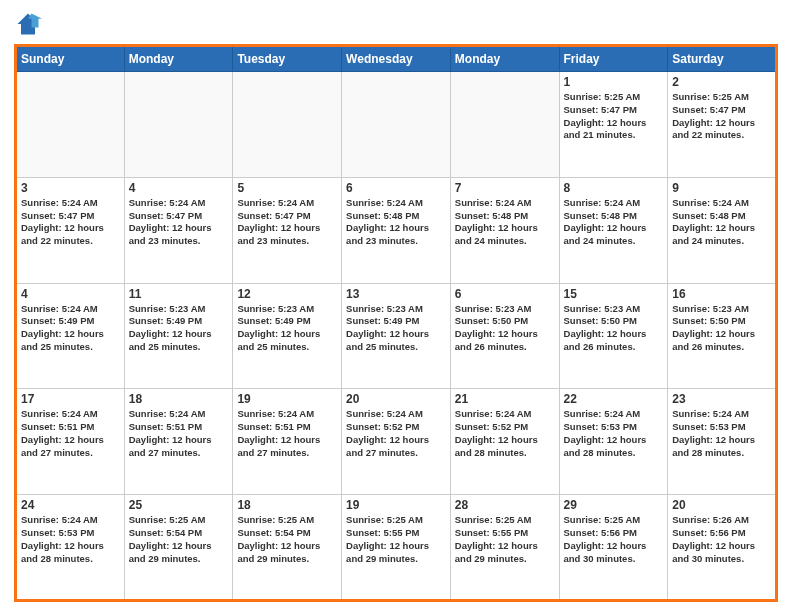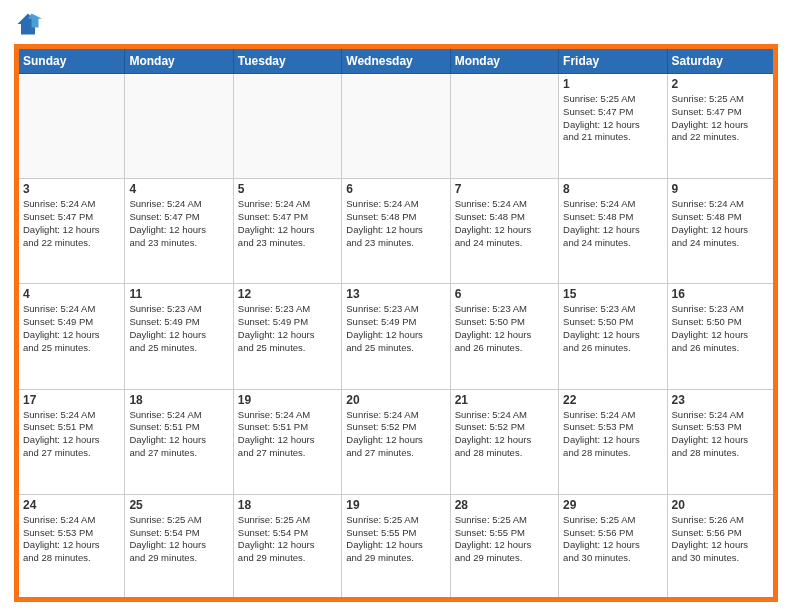--- a/index.html
+++ b/index.html
@@ -56,21 +56,21 @@
       font-weight: normal;
       color: #333;
       line-height: 1.1;
     }
     .location {
       font-size: 14px;
       color: #555;
     }
     .calendar {
       flex: 1;
-      border: 5px solid #f97316;
+      border: 3px solid #f97316;
       border-collapse: collapse;
       width: 100%;
       table-layout: fixed;
     }
     .calendar th {
       background: #2a6db5;
       color: #fff;
       font-size: 12px;
       font-weight: bold;
       padding: 5px 4px;
@@ -95,20 +95,21 @@
     .day-num {
       font-size: 12px;
       font-weight: bold;
       display: block;
       margin-bottom: 2px;
     }
     .day-info {
       font-size: 9.5px;
       line-height: 1.35;
       color: #333;
+      font-weight: bold;
     }
   </style>
 </head>
 <body>
 
 <div class="page">
   <div class="header">
     <div class="logo">
       <svg class="logo-icon" viewBox="0 0 32 32">
         <rect x="0" y="0" width="32" height="32" fill="none"></rect>

